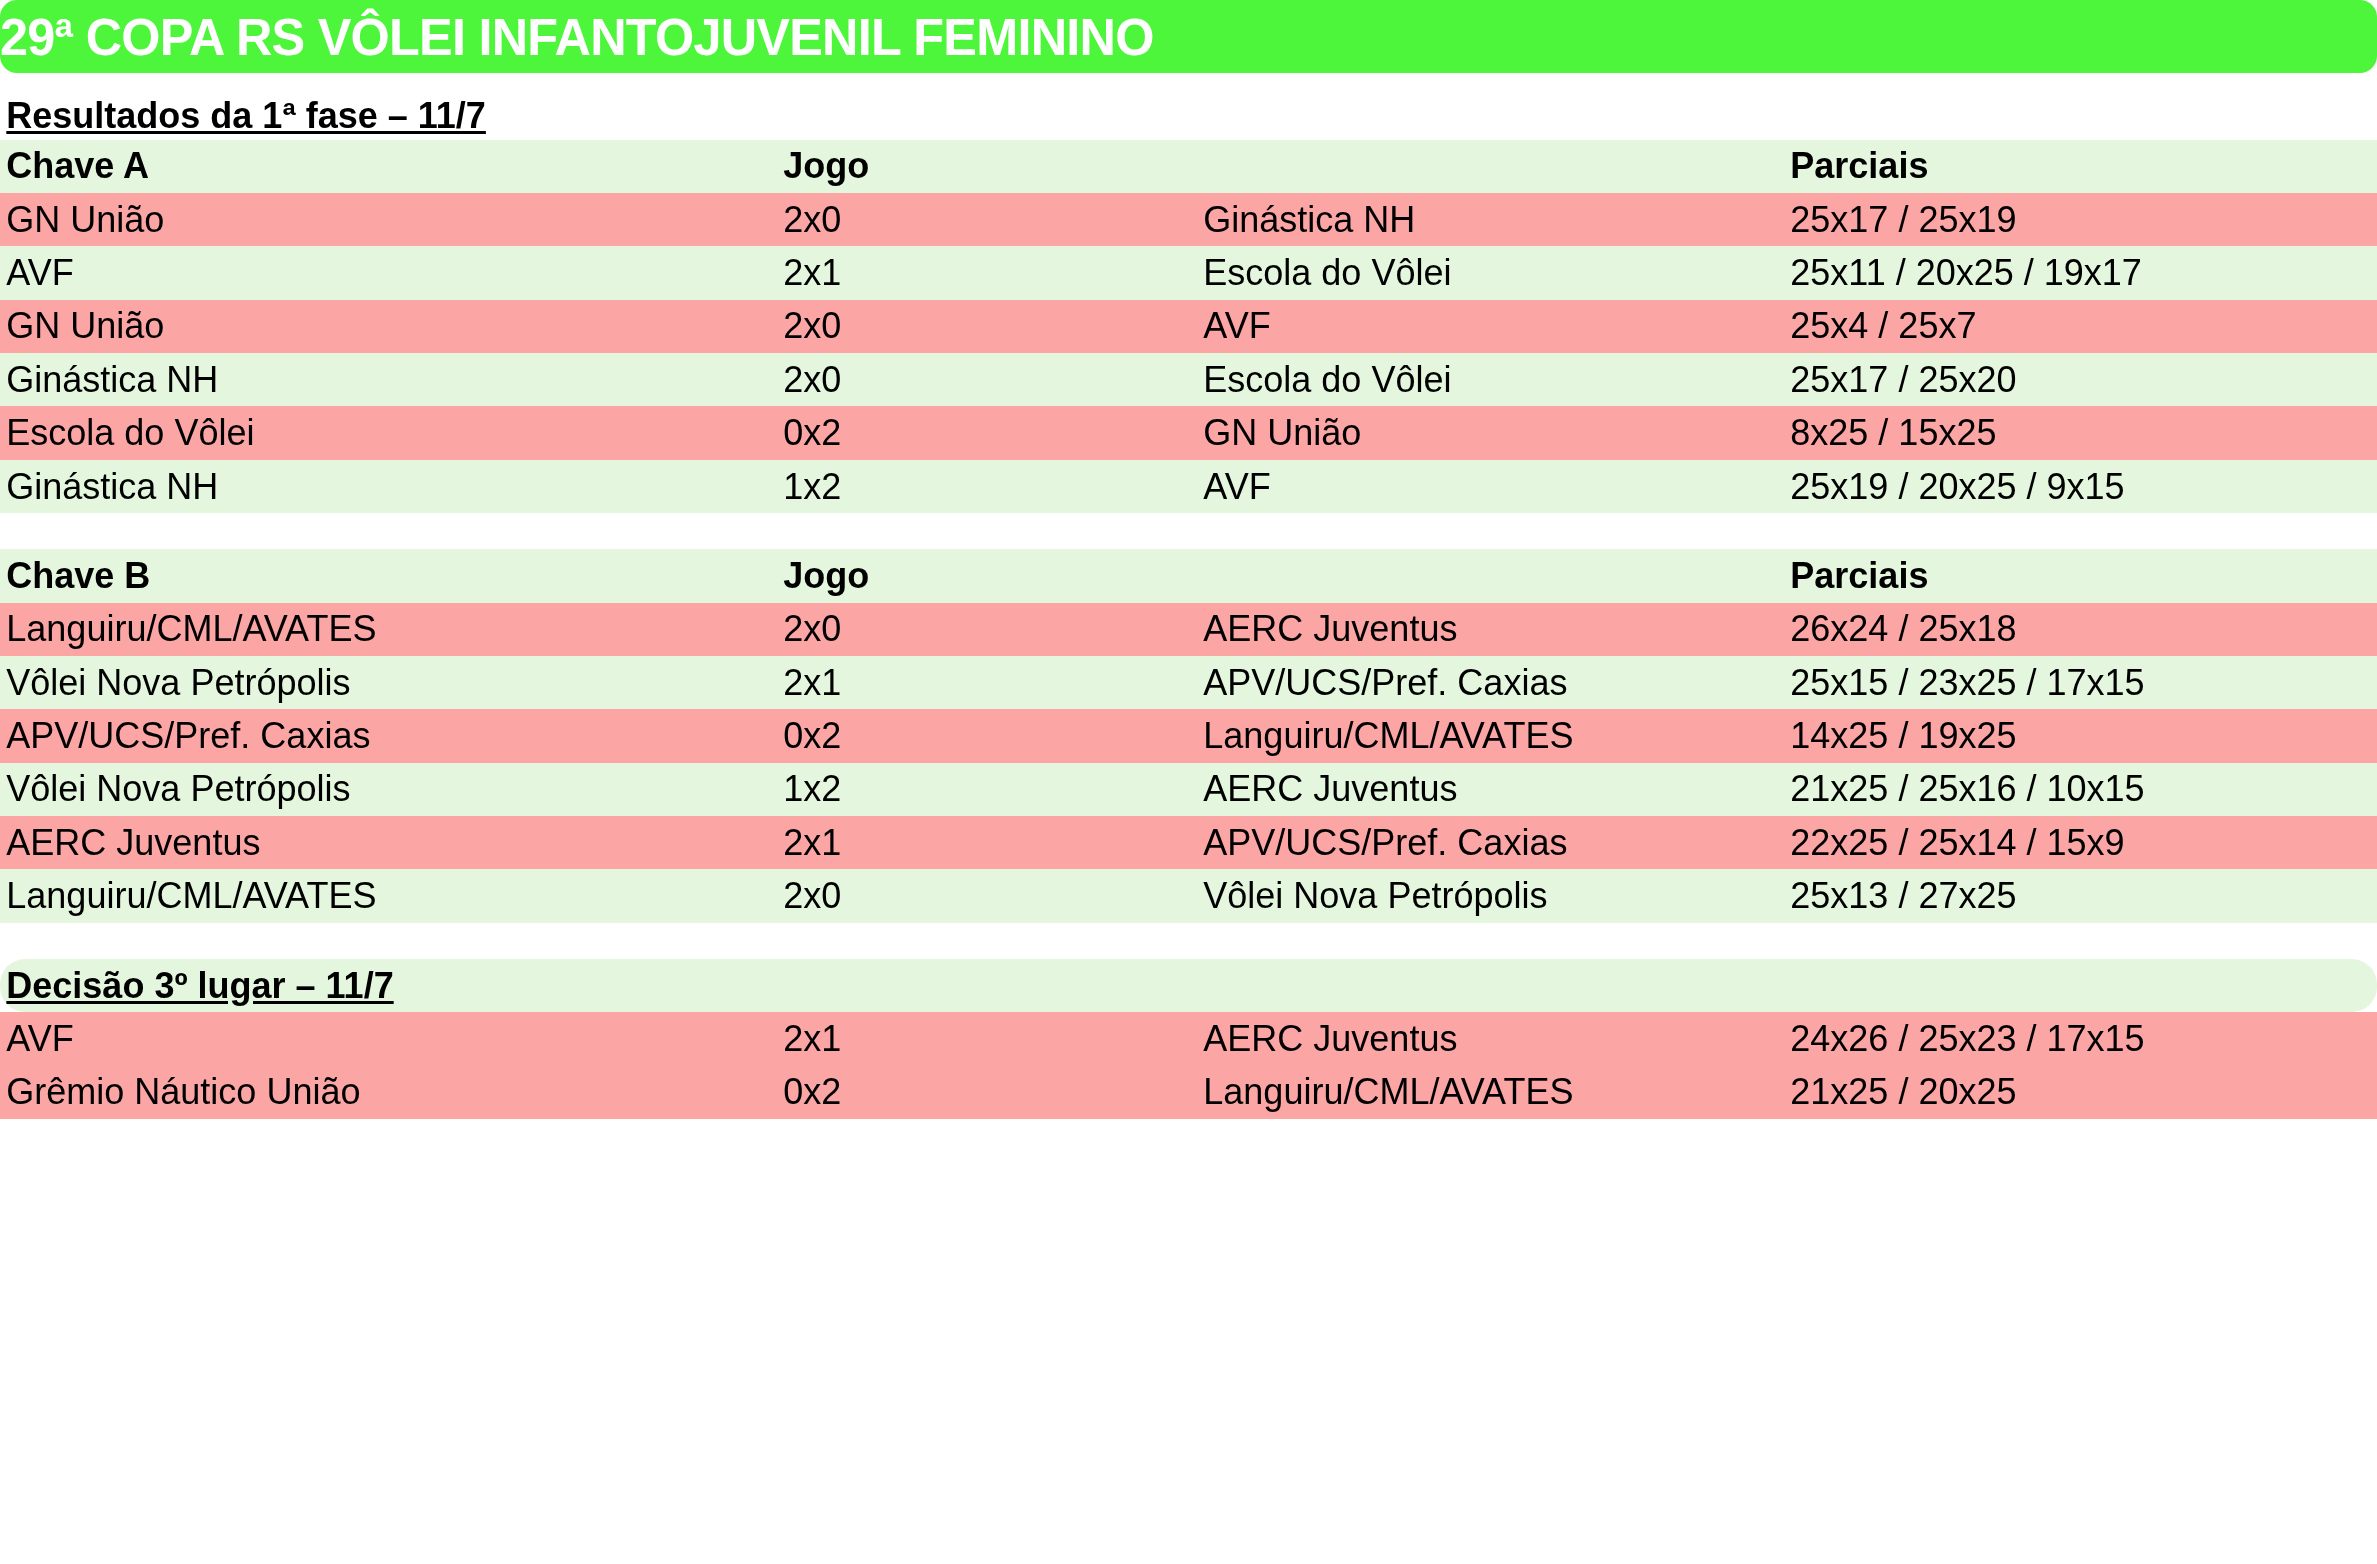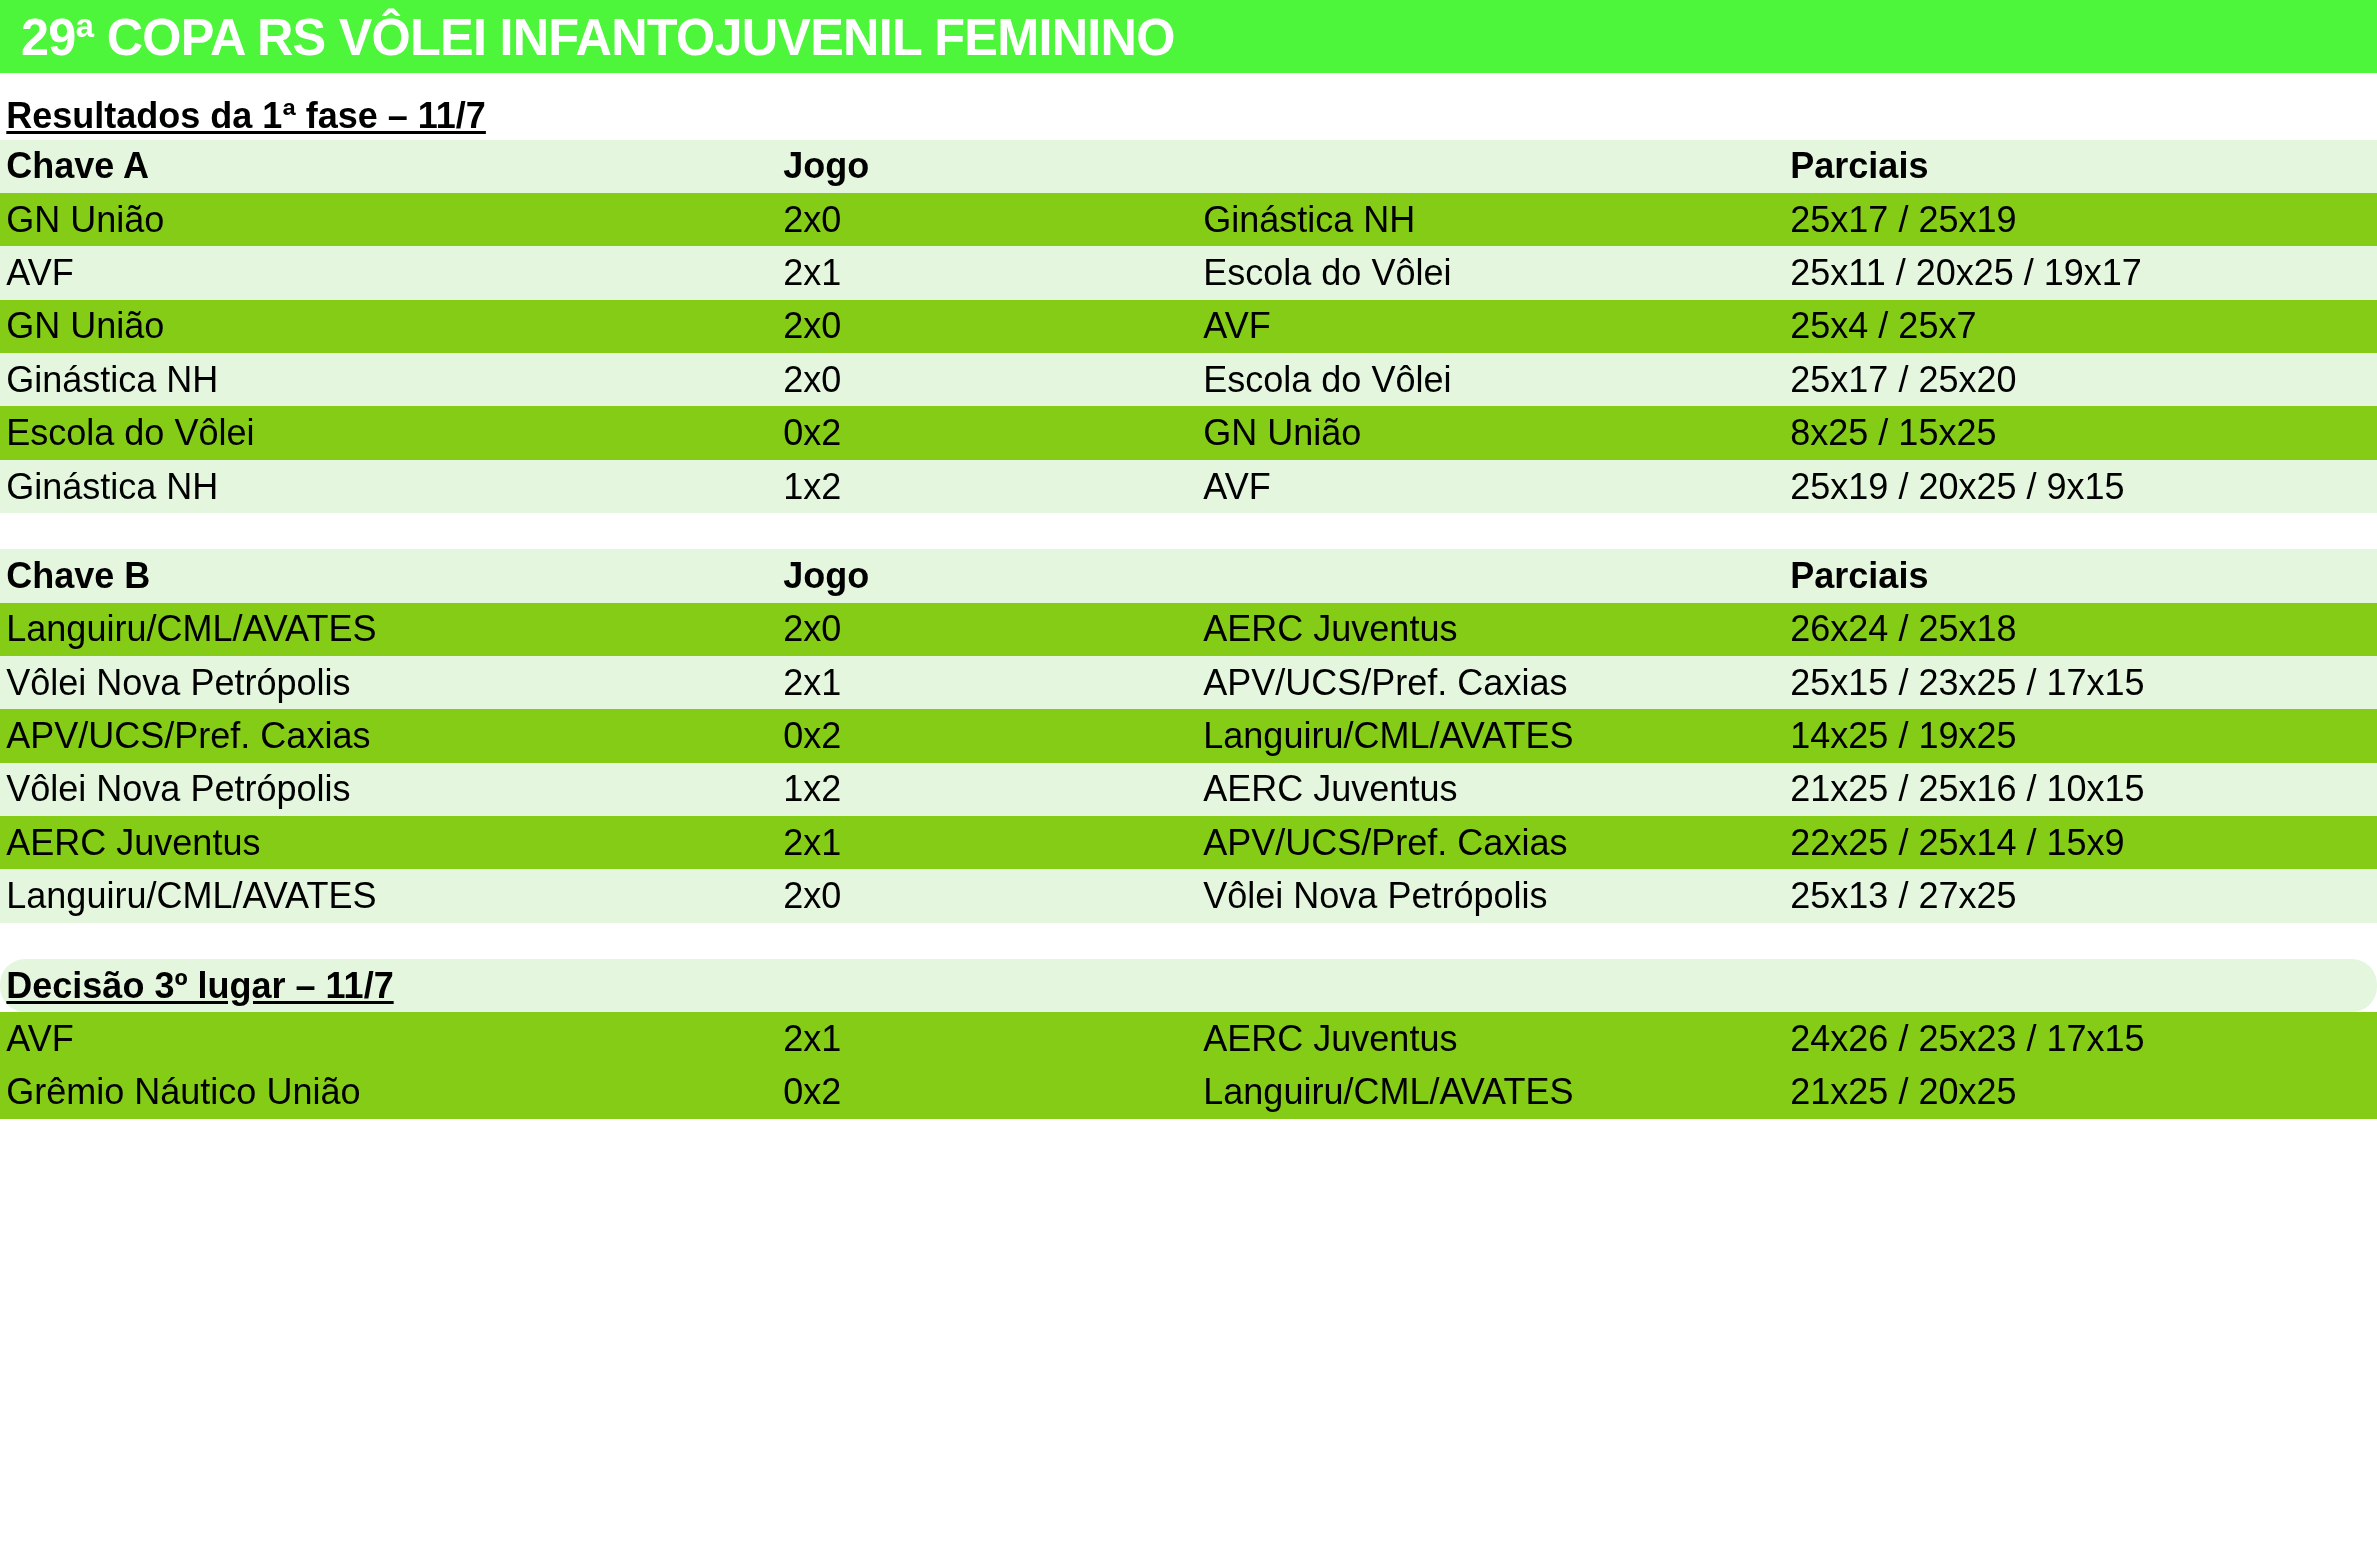--- a/index.html
+++ b/index.html
@@ -20,22 +20,23 @@
     position: relative;
     box-sizing: border-box;
   }
 
   
   .title-bar {
     background: #4df63a;
     height: 73px;
     display: flex;
     align-items: center;
-    padding-left: 21px;
+    padding-left: 0;
     box-sizing: border-box;
+    border-radius: 17px;
   }
   .title-bar .title-text {
     color: #ffffff;
     font-size: 52px;
     font-weight: bold;
     letter-spacing: -0.8px;
     line-height: 1;
     font-stretch: condensed;
     transform: scaleX(0.97);
     transform-origin: left center;
@@ -68,21 +69,21 @@
 
   table.results td {
     font-size: 36px;
     line-height: 1;
     padding: 8.7px 0 8.7px 6.3px;
     vertical-align: middle;
     white-space: nowrap;
     overflow: hidden;
   }
   table.results tr.row-band td { background: #e4f7de; margin-top: 48px; }
-  table.results tr.row-plain td { background: #84cc16; }
+  table.results tr.row-plain td { background: #fca5a5; }
 
   table.results tr.header-row td {
     font-weight: bold;
   }
   td.sets {
     text-align: left;
     padding-right: 9.5px;
     padding-left: 0;
   }
   tr.spacer td {

